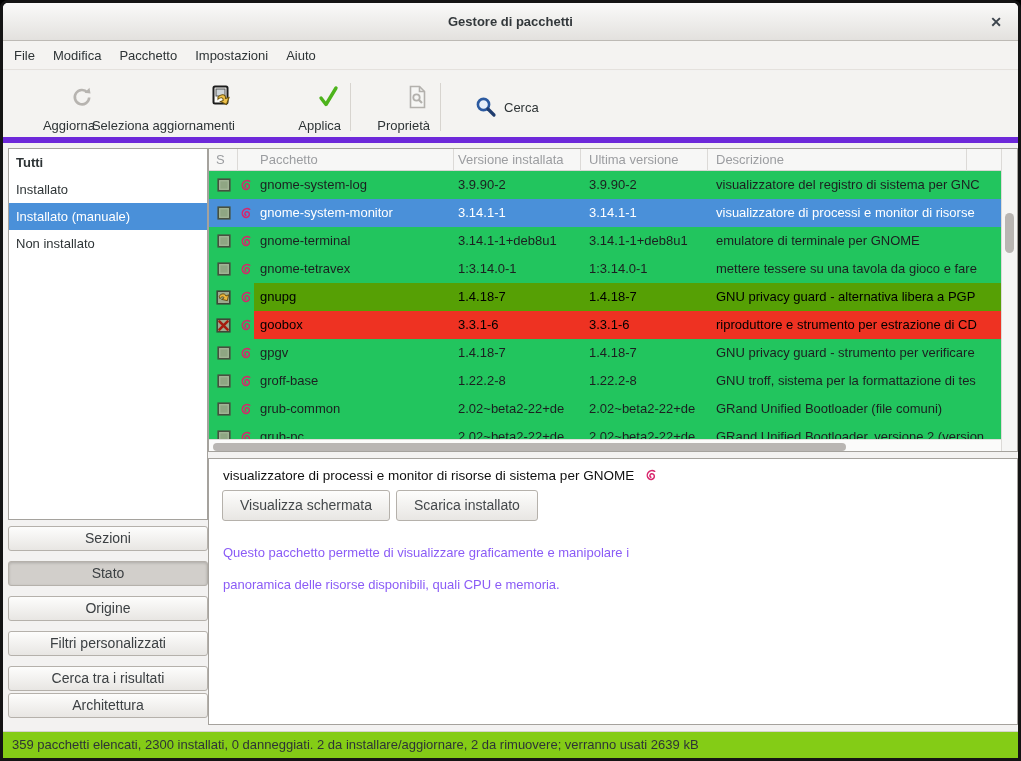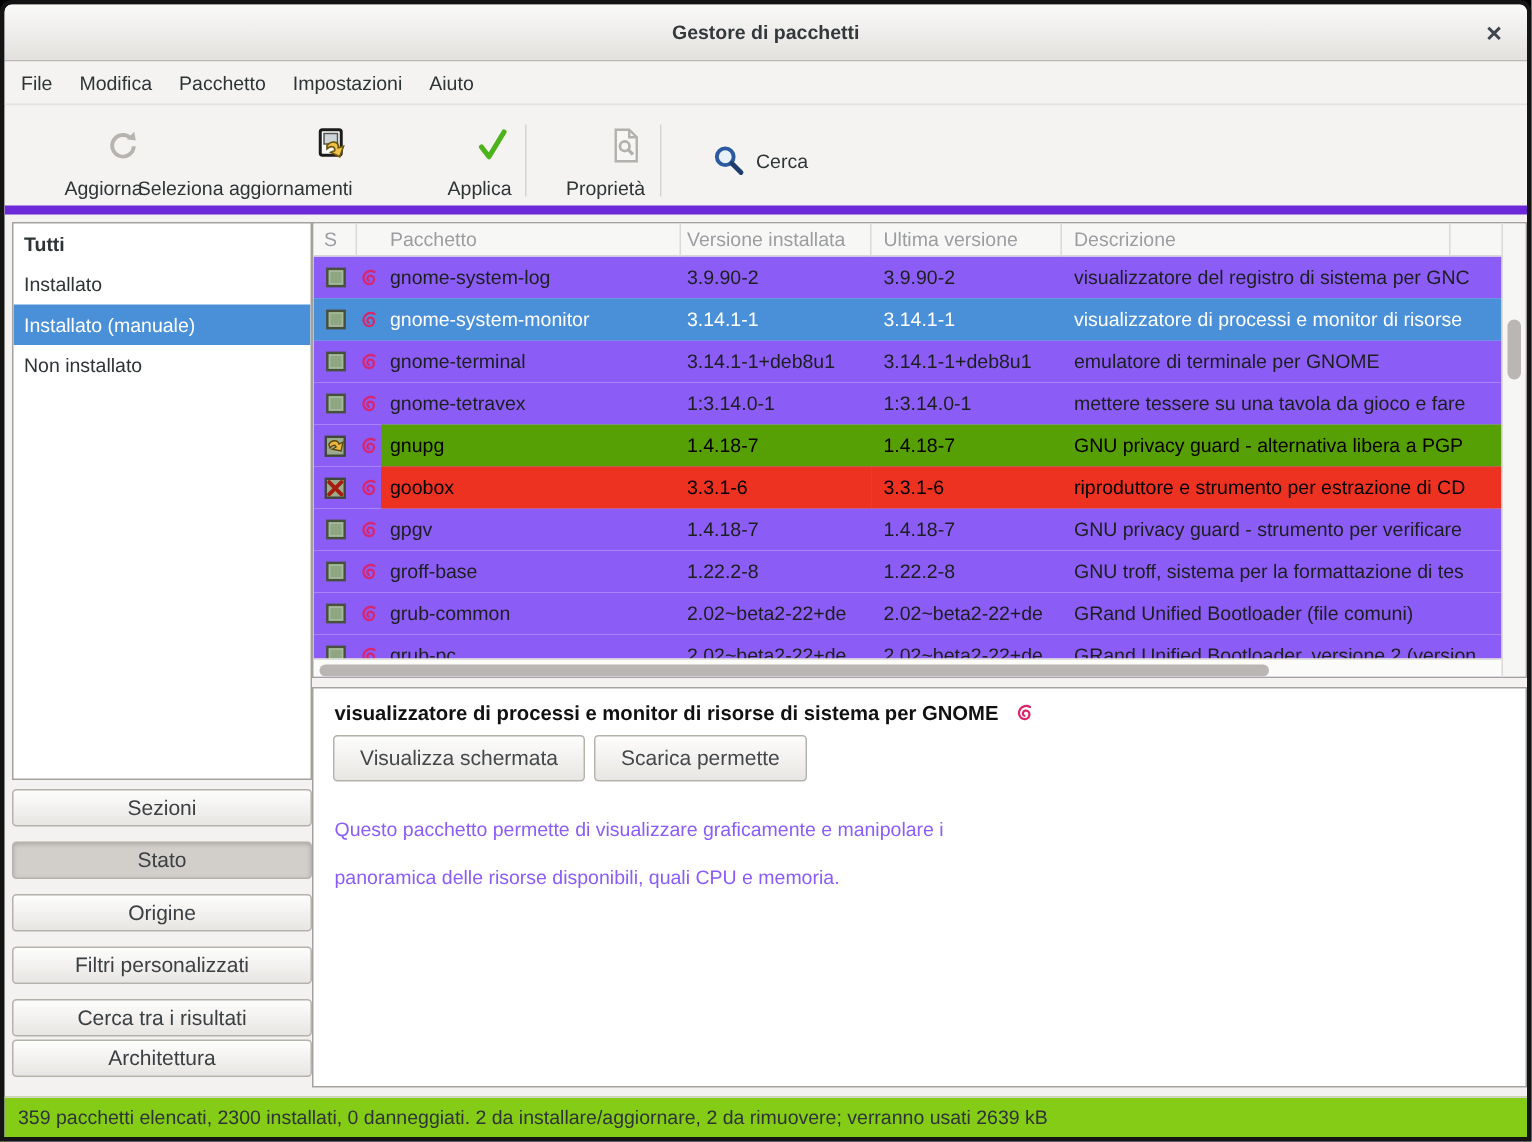--- a/index.html
+++ b/index.html
@@ -85,21 +85,21 @@
   }
   .pkg-header {
     position:absolute; left:0; top:0; width:794px; height:22px;
     background:#f7f7f6; border-bottom:1px solid #d8d6d3;
     display:flex; color:#9b9da0;
   }
   .hcell { height:22px; line-height:21px; overflow:hidden; white-space:nowrap; }
   .hcell.sep { border-right:1px solid #dcdad7; }
   .htick { position:absolute; top:0; width:1px; height:22px; background:#dcdad7; }
   .rows { position:absolute; left:0; top:22px; width:794px; height:282px; overflow:hidden; }
-  .trow { display:grid; grid-template-columns:29px 16px 200px 127px 127px 1fr; height:28px; background:#8b5cf6; }
+  .trow { display:grid; grid-template-columns:29px 16px 200px 127px 127px 1fr; height:28px; background:#22c55e; }
   .tcell { height:28px; line-height:28px; white-space:nowrap; overflow:hidden; color:#1c1f20; }
   .tcell.cicon { display:flex; align-items:center; justify-content:center; }
   .trow.selected, .trow.selected .tcell { background:#4a90d9; color:#fff; }
   .trow.green .tcell.band { background:#56a005; color:#000; }
   .trow.red .tcell.band { background:#ee3222; color:#000; }
   .cell-name { padding-left:6px; }
   .cell-v1 { padding-left:4px; }
   .cell-v2 { padding-left:8px; }
   .cell-desc { padding-left:8px; }
   
@@ -112,21 +112,21 @@
     position:absolute; left:0; top:290px; width:794px; height:14px;
     background:#fbfbfa; border-top:1px solid #e0dedb;
   }
   .hthumb { position:absolute; left:4px; top:3px; width:633px; height:8px; background:#b9b6b3; border-radius:4px; }
   
   .details {
     position:absolute; left:205px; top:455px; width:810px; height:267px;
     background:#fff; border:1px solid #a5a29d; overflow:hidden;
   }
   .details-title {
-    position:absolute; left:14px; top:9px; font-weight:bold; font-size:13.5px; color:#111;
+    position:absolute; left:14px; top:9px; font-weight:normal; font-size:13.5px; color:#111;
     display:flex; align-items:center; gap:10px; white-space:nowrap;
   }
   .details-btns { position:absolute; left:13px; top:31px; display:flex; gap:6px; }
   .details-btns .gtk-btn { height:31px; padding:0 17px; line-height:29px; color:#44484b; }
   .details-desc { position:absolute; left:14px; top:78px; line-height:32px; color:#8b5cf6; }
   
   .statusbar {
     position:absolute; left:0; top:728px; width:1015px; height:27px;
     background:#84cc16; border-top:1px solid #d6d3ce;
     line-height:26px; padding-left:9px; color:#2e3436; white-space:nowrap;
@@ -404,21 +404,21 @@
     <div class="details-title">
       <span>visualizzatore di processi e monitor di risorse di sistema per GNOME</span>
       <span id="details-swirl">
           <svg width="15" height="15" viewBox="0 0 16 16">
             <path d="M11.4 3.5 C 9 2.1 5.9 2.8 4.4 5 C 3 7 3.3 9.8 5.1 11.3 C 6.7 12.6 9.1 12.4 10.3 10.9 C 11.4 9.5 11.2 7.4 9.8 6.5 C 8.7 5.8 7.1 6.1 6.5 7.3 C 6 8.2 6.4 9.4 7.4 9.8" fill="none" stroke="#d8256c" stroke-width="1.6" stroke-linecap="round"></path>
           </svg>
         </span>
     </div>
     <div class="details-btns">
         <button class="gtk-btn">Visualizza schermata</button>
-        <button class="gtk-btn">Scarica permette</button>
+        <button class="gtk-btn">Scarica installato</button>
       </div>
     <div class="details-desc">
         <div>Questo pacchetto permette di visualizzare graficamente e manipolare i</div>
         <div>panoramica delle risorse disponibili, quali CPU e memoria.</div>
       </div>
   </div>
 
   <div class="statusbar">
     <span>359 pacchetti elencati, 2300 installati, 0 danneggiati. 2 da installare/aggiornare, 2 da rimuovere; verranno usati 2639 kB</span>
   </div>

